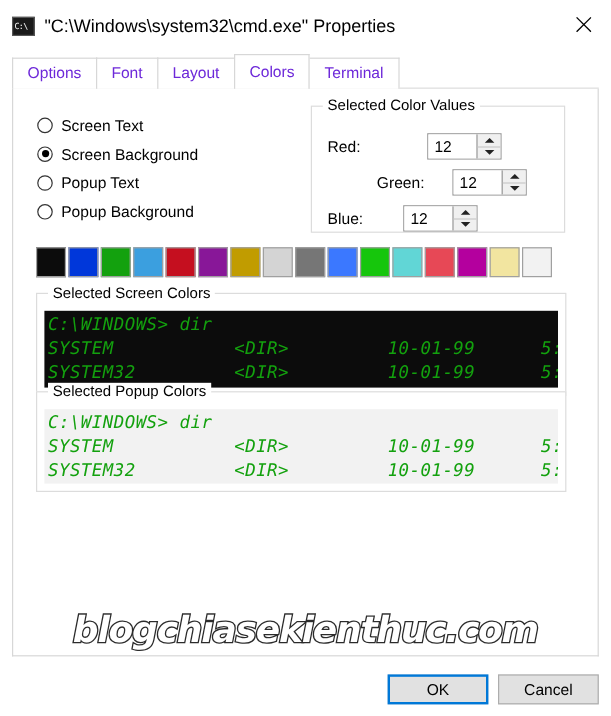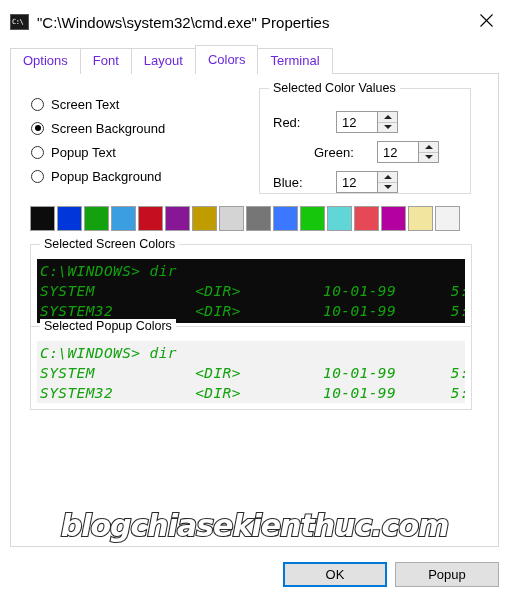--- a/index.html
+++ b/index.html
@@ -329,21 +329,21 @@
 
   
   .footer {
     position: absolute;
     right: 10px;
     bottom: 10px;
     display: flex;
     gap: 8px;
   }
   .btn {
-    width: 104px;
+    width: 84px;
     height: 25px;
     font-size: 13px;
     background: #e1e1e1;
     border: 1px solid #adadad;
     box-sizing: border-box;
     cursor: pointer;
     display: flex;
     align-items: center;
     justify-content: center;
     color: #000;
@@ -394,21 +394,21 @@
     </div>
     <div class="radio-row">
       <span class="radio-mark"></span>
       <span class="radio-label">Popup Background</span>
     </div>
   </div>
 
   <div class="fs" id="colorvals">
     <div class="fs-legend">Selected Color Values</div>
 
-    <div class="cv-row" style="top:22px;">
+    <div class="cv-row" style="top:22px;gap:20px;">
       <span class="cv-label">Red:</span>
       <span class="spin-wrap">
         <span class="spin-val">12</span>
         <span class="spin-btns">
           <span class="spin-btn up">
               <i class="arrow-up"></i>
             </span>
           <span class="spin-btn dn">
               <i class="arrow-dn"></i>
             </span>
@@ -476,14 +476,14 @@
     <div class="prev-inner" id="popup-prev-inner" style="background: rgb(242, 242, 242); color: rgb(19, 161, 14);"><div>C:\WINDOWS&gt; dir</div><div>SYSTEM           &lt;DIR&gt;         10-01-99      5:0</div><div>SYSTEM32         &lt;DIR&gt;         10-01-99      5:0</div></div>
   </div>
 
 
 </div>
 
 <div class="watermark">blogchiasekienthuc.com</div>
 
 <div class="footer">
   <div class="btn default">OK</div>
-  <div class="btn">Popup</div>
+  <div class="btn">Cancel</div>
 </div>
 
 </body></html>

